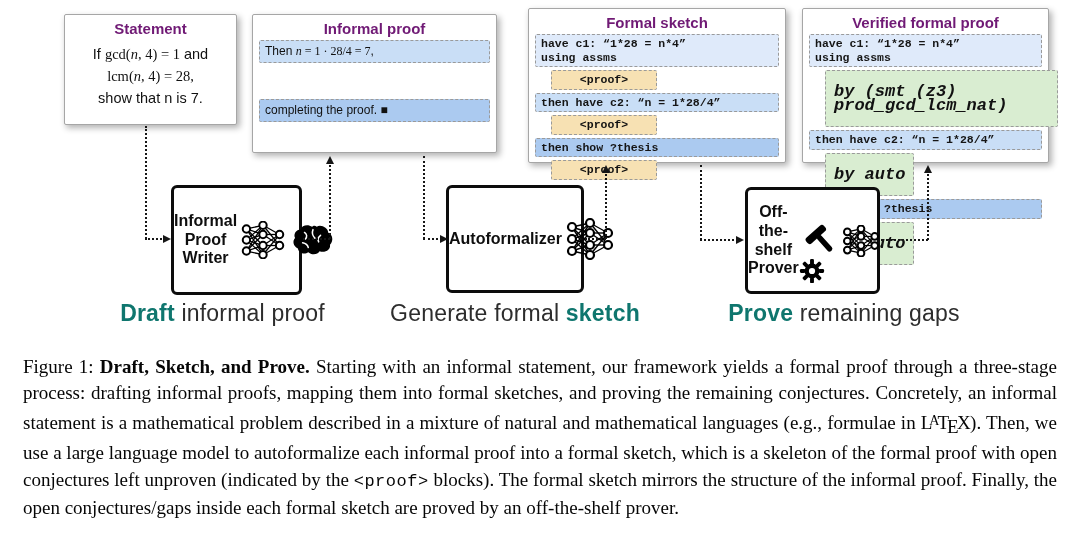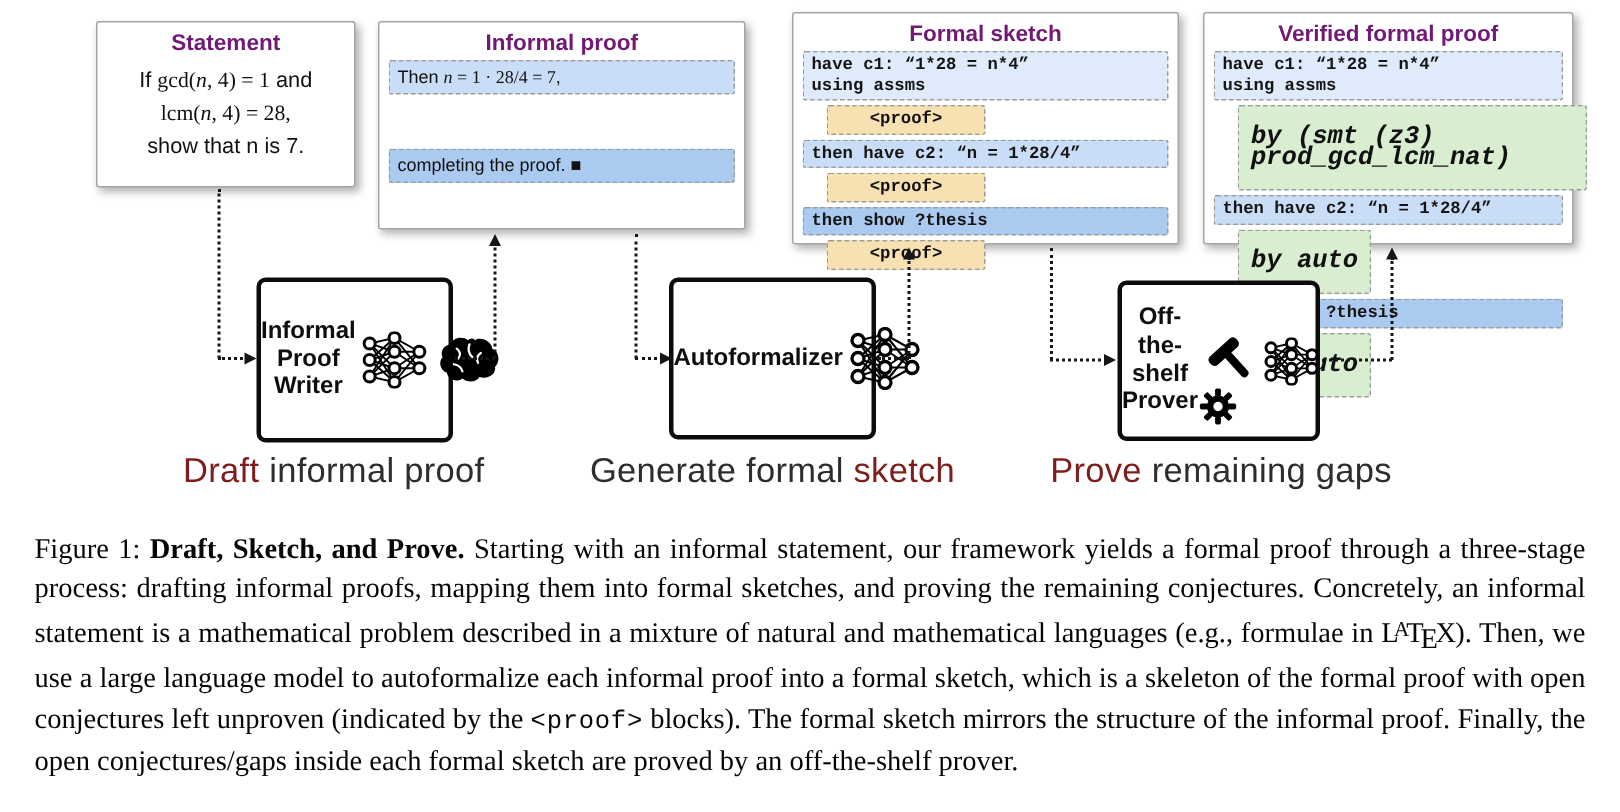--- a/index.html
+++ b/index.html
@@ -36,21 +36,21 @@
   .stage{position:absolute;background:#fff;border:3.5px solid #0c0c0c;border-radius:6px;
          box-sizing:border-box;display:flex;flex-direction:row;align-items:center;
          justify-content:space-between;gap:3px;}
   .stage-title{font-weight:bold;font-size:16px;line-height:1.18;text-align:center;
                white-space:pre-line;color:#0e0e0e;}
   .stage-icons{display:flex;align-items:center;gap:6px;}
 
   
   .stage-label{position:absolute;top:300px;font-size:23px;text-align:center;color:#2d2d2d;
                letter-spacing:.2px;}
-  .accent{color:#7f1d1d;font-weight:normal;}
+  .accent{color:#0f766e;font-weight:bold;}
 
   
   .arr{position:absolute;}
   .arr.h{border-top:2px dotted #161616;height:0;}
   .arr.v{border-left:2px dotted #161616;width:0;}
   .head{position:absolute;width:0;height:0;}
   .head.right{border-top:4.5px solid transparent;border-bottom:4.5px solid transparent;
               border-left:8px solid #161616;}
   .head.up{border-left:4.5px solid transparent;border-right:4.5px solid transparent;
            border-bottom:8px solid #161616;}
@@ -250,21 +250,21 @@
       </svg>
     </div>
   </div>
 
   <div class="stage-label" style="left:95px;width:255px;">
     <span class="accent">Draft</span><span> informal proof</span>
   </div>
   <div class="stage-label" style="left:375px;width:280px;">
     <span>Generate formal </span><span class="accent">sketch</span>
   </div>
-  <div class="stage-label" style="left:683px;width:262px;">
+  <div class="stage-label" style="left:713px;width:262px;">
     <span class="accent">Prove</span><span> remaining gaps</span>
   </div>
 
   <div class="arr v" style="left:145px;top:126px;height:113px;"></div>
   <div class="arr h" style="left:145px;top:238px;width:20px;"></div>
   <div class="head right" style="left:163px;top:234.5px;"></div>
 
   <div class="arr h" style="left:303px;top:238px;width:27px;"></div>
   <div class="arr v" style="left:329px;top:162px;height:77px;"></div>
   <div class="head up" style="left:325.5px;top:156px;"></div>

